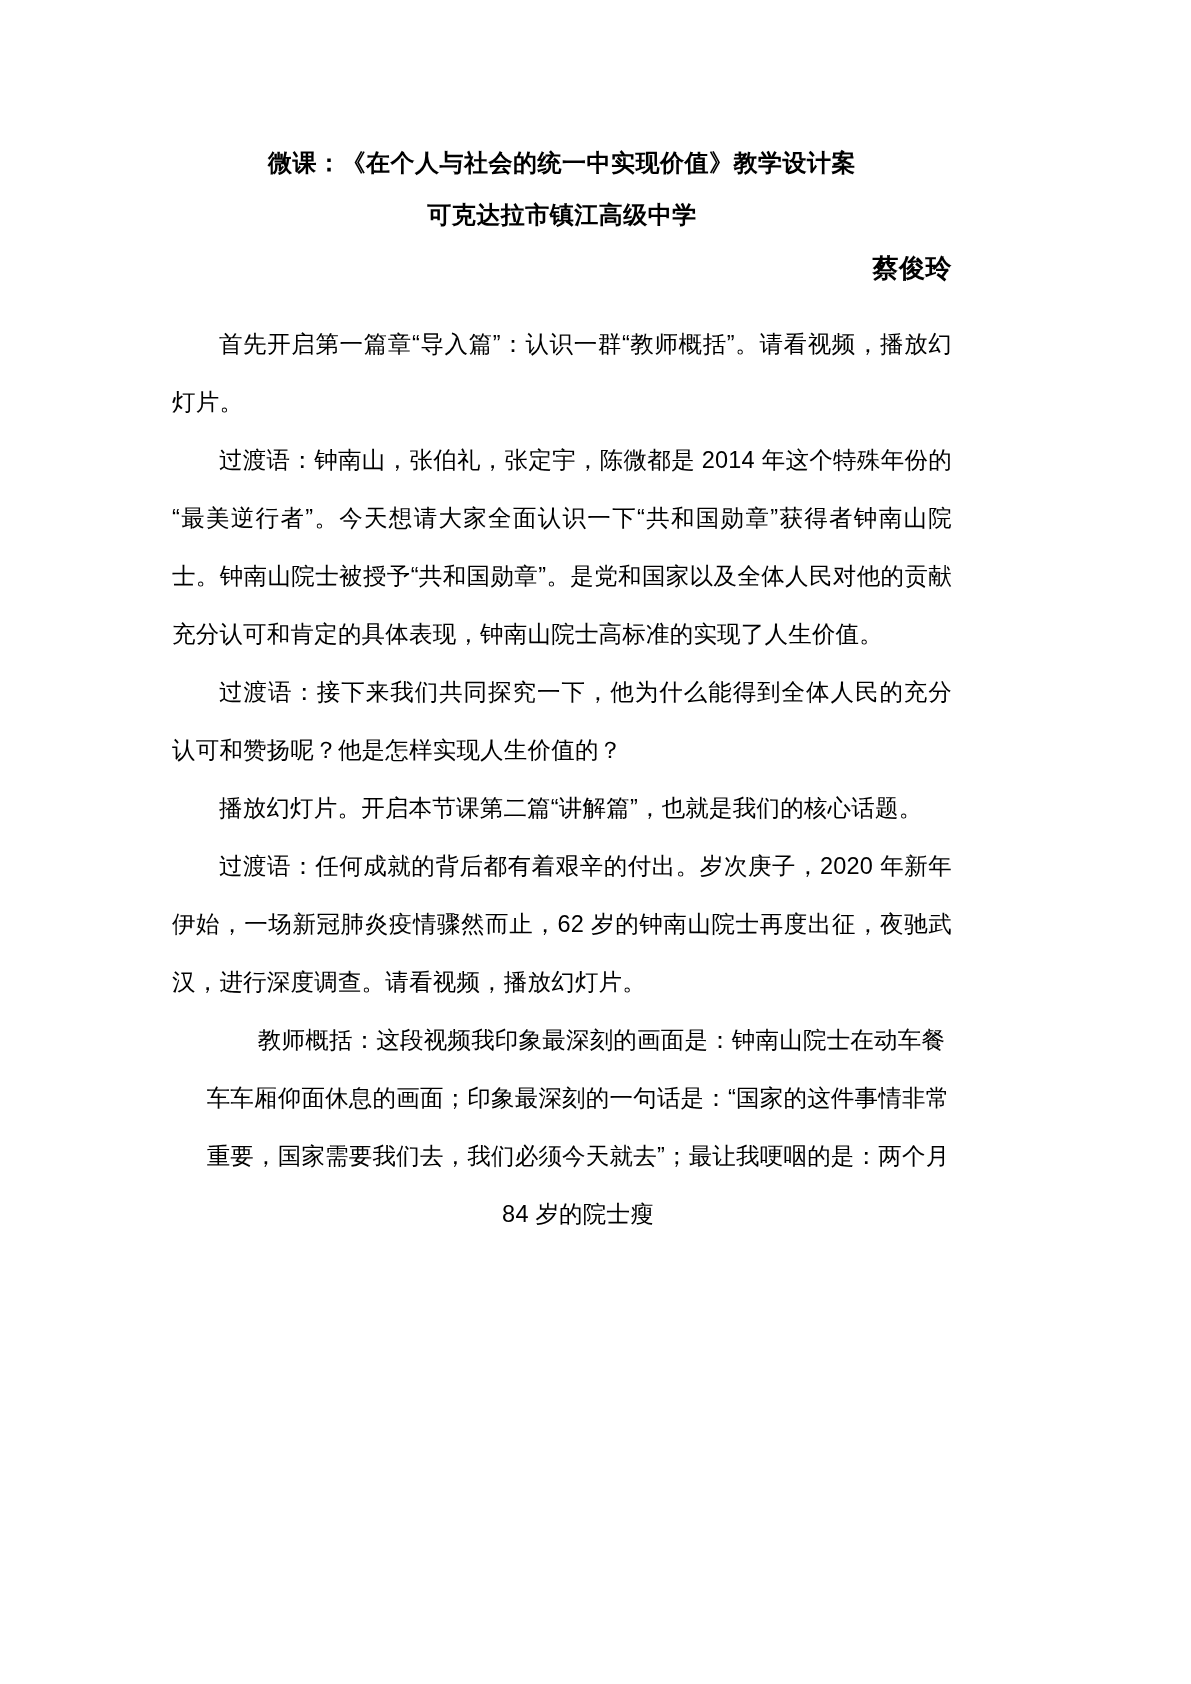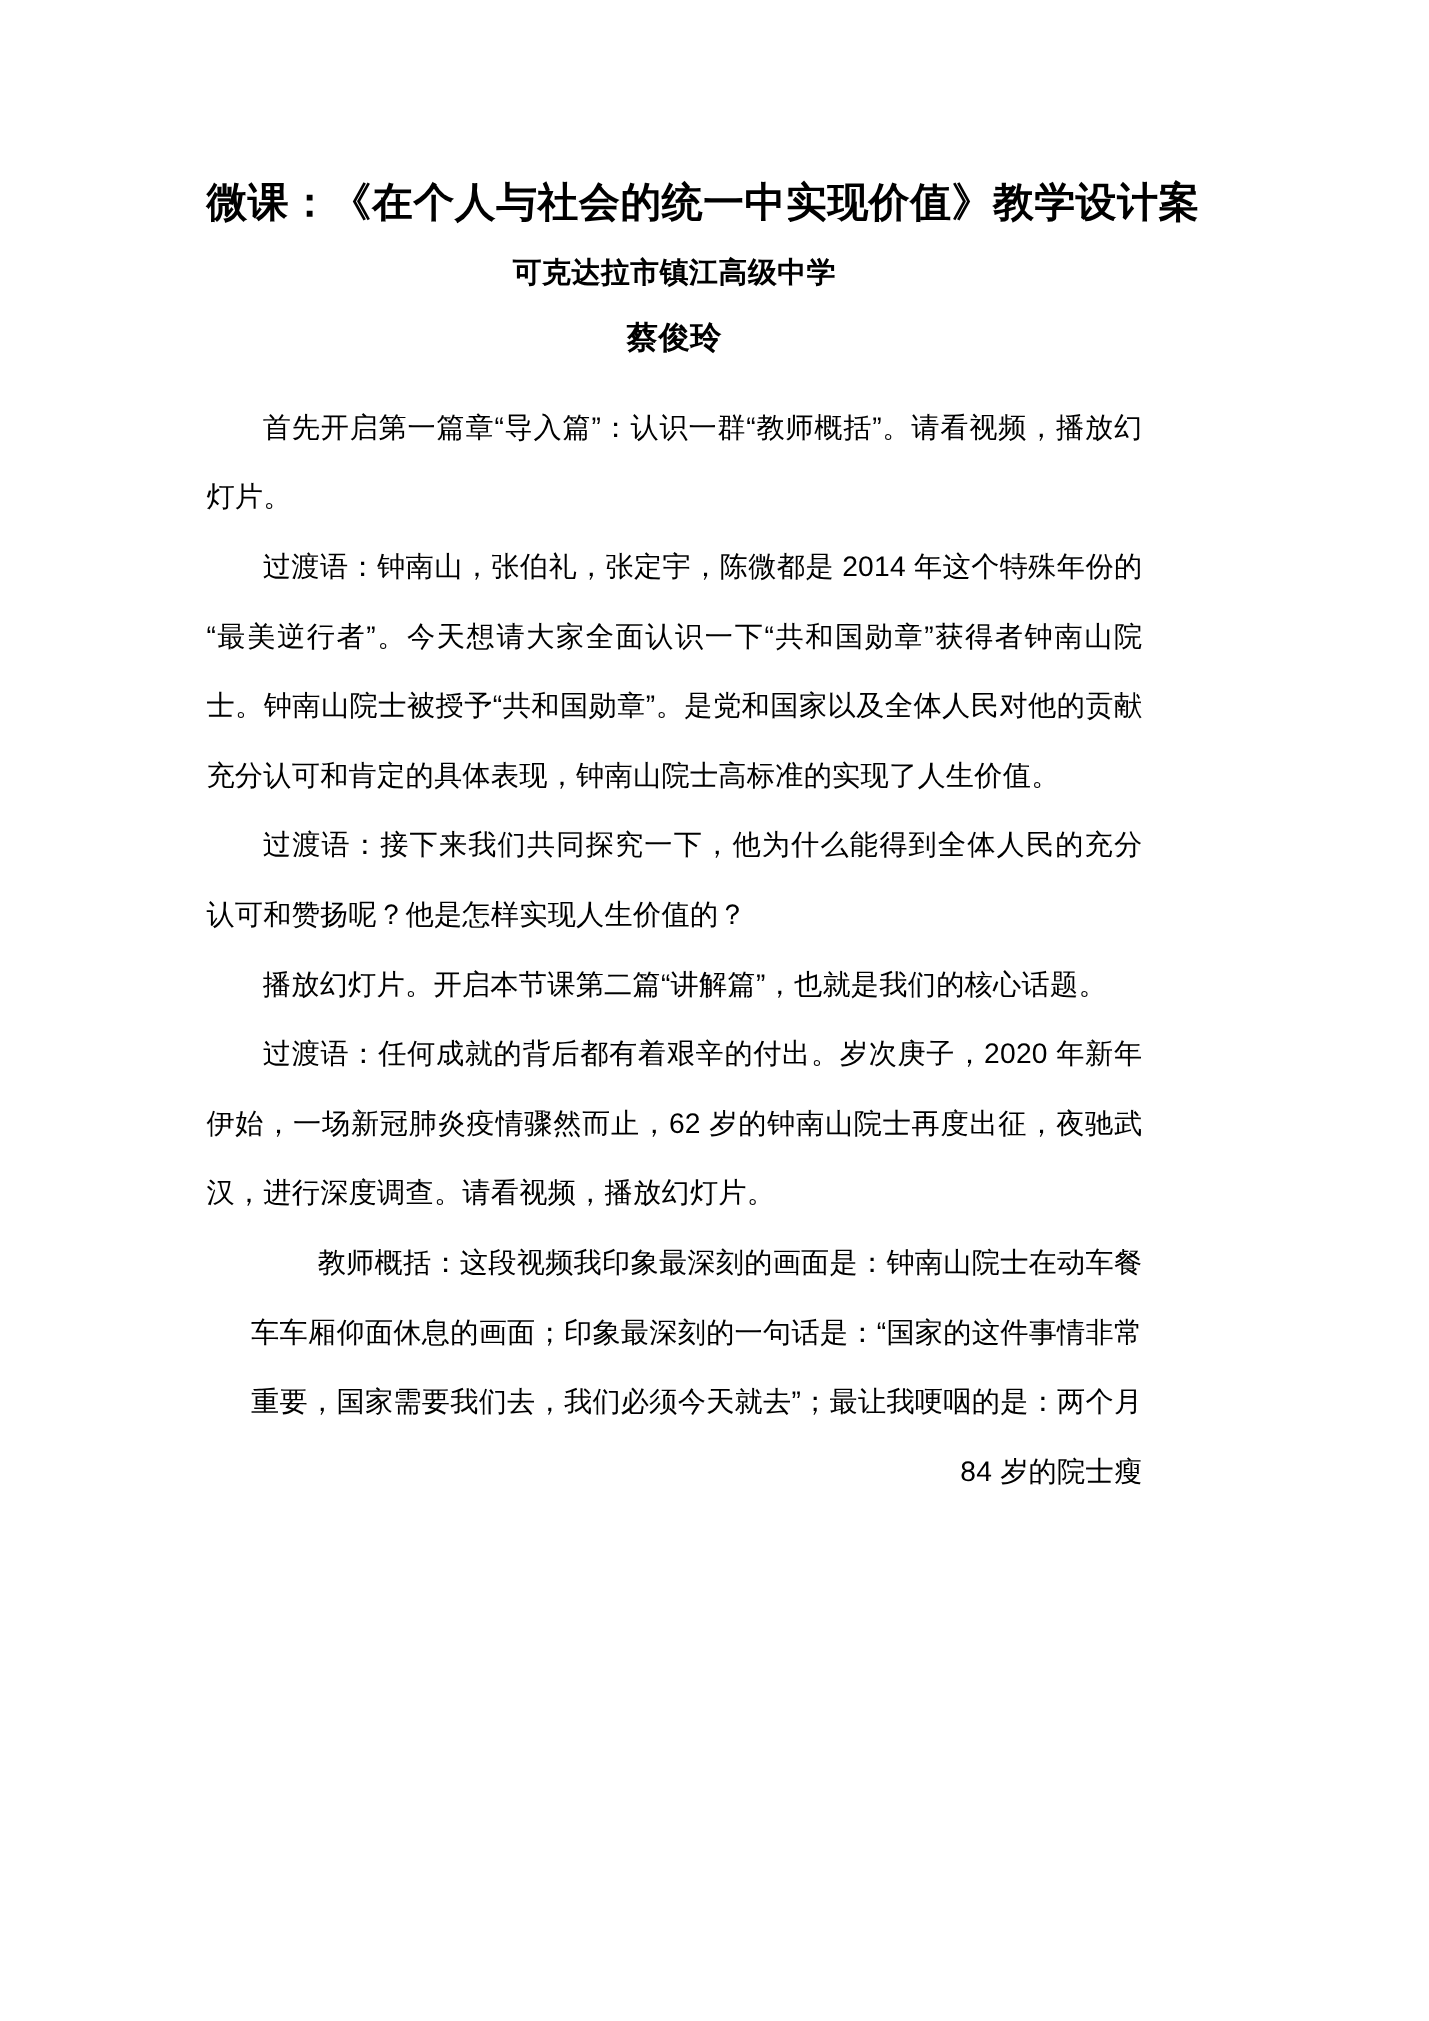--- a/index.html
+++ b/index.html
@@ -31,41 +31,41 @@
     top: 0;
     width: 780px;
   }
 
   
 
   .doc-title {
     margin: 0;
     padding-top: 148px;
     text-align: center;
-    font-size: 34px;
+    font-size: 24px;
     font-weight: bold;
     line-height: 1.25;
     letter-spacing: 0.5px;
     white-space: nowrap;
   }
 
   .doc-subtitle {
     margin: 0;
     padding-top: 22px;
     text-align: center;
     font-size: 24px;
     font-weight: bold;
     line-height: 1.25;
     letter-spacing: 0.5px;
   }
 
   .doc-author {
     margin: 0;
     padding-top: 22px;
-    text-align: center;
+    text-align: right;
     font-size: 26px;
     font-weight: bold;
     line-height: 1.25;
     letter-spacing: 0.5px;
   }
 
   
 
   .body-block {
     padding-top: 30px;
@@ -76,21 +76,21 @@
     font-size: 23.5px;
     line-height: 58px;
     text-align: justify;
     text-justify: inter-ideograph;
     text-indent: 2em;
     letter-spacing: 0.2px;
     word-break: break-all;
   }
 
   .para:last-child {
-    text-align: right;
+    text-align: center;
     margin-left: 32px;
   }
 </style>
 </head>
 <body>
 
 <div class="page">
   <div class="content">
 
     <h1 class="doc-title">微课：《在个人与社会的统一中实现价值》教学设计案</h1>

